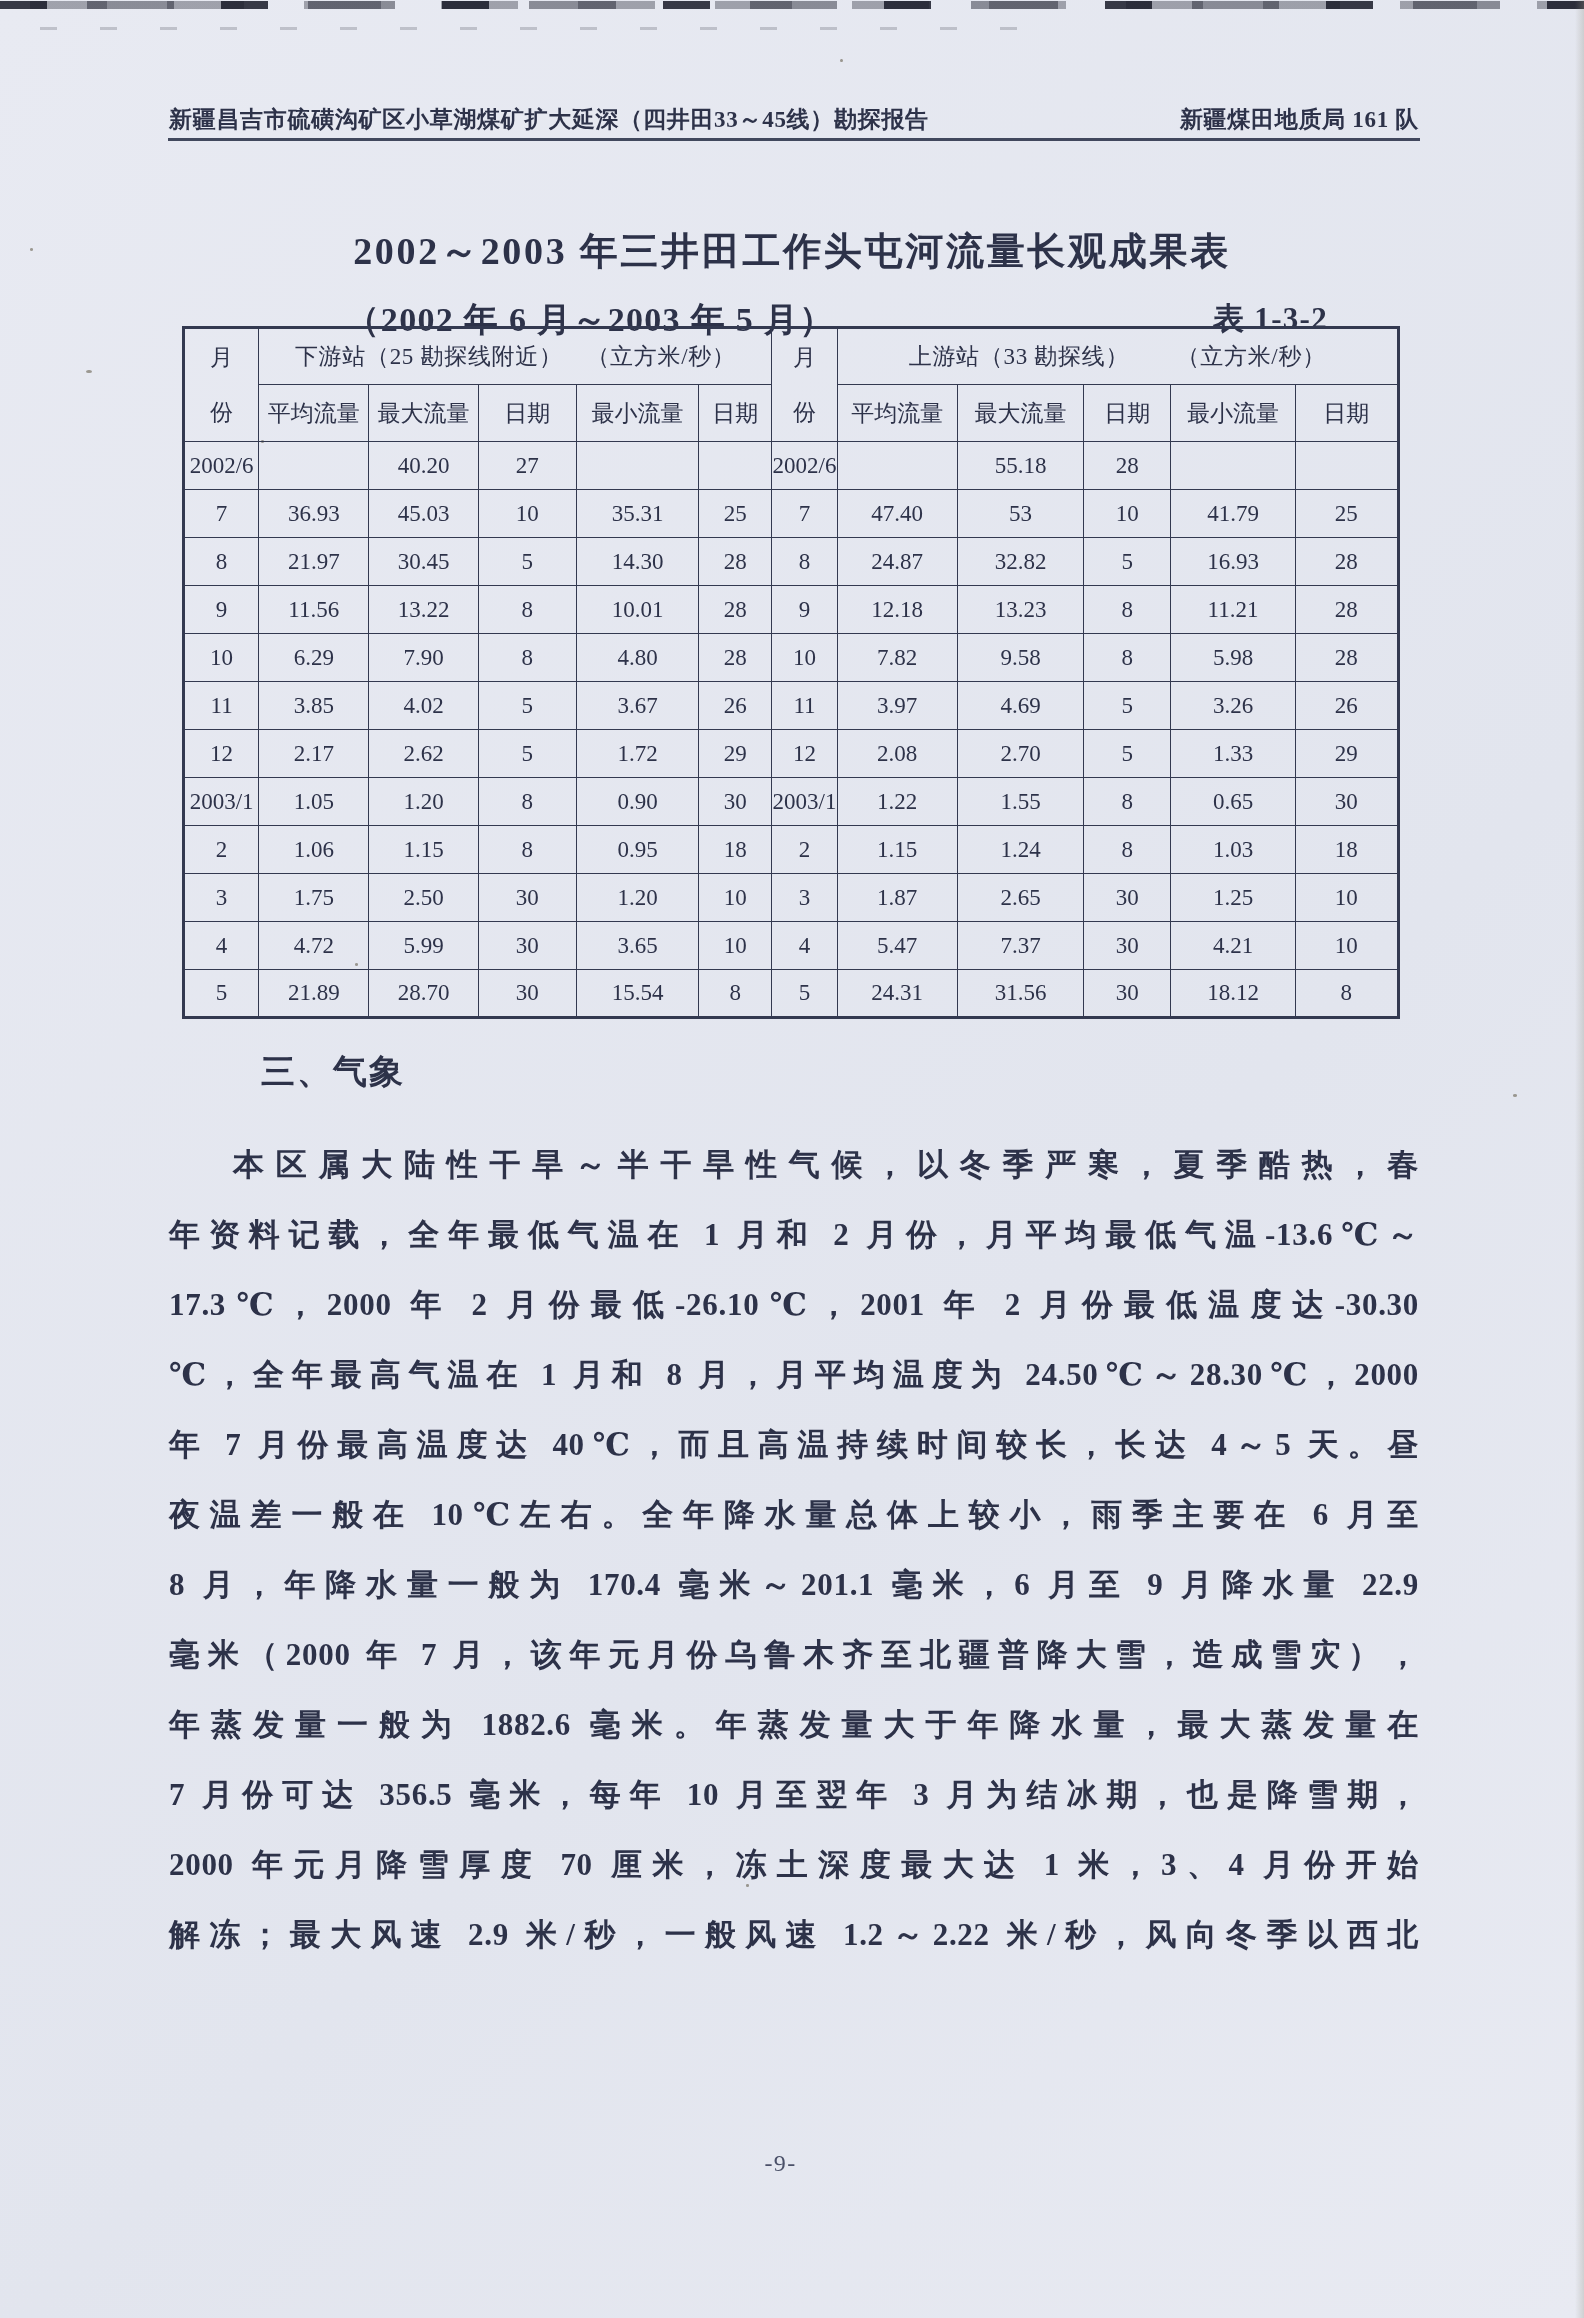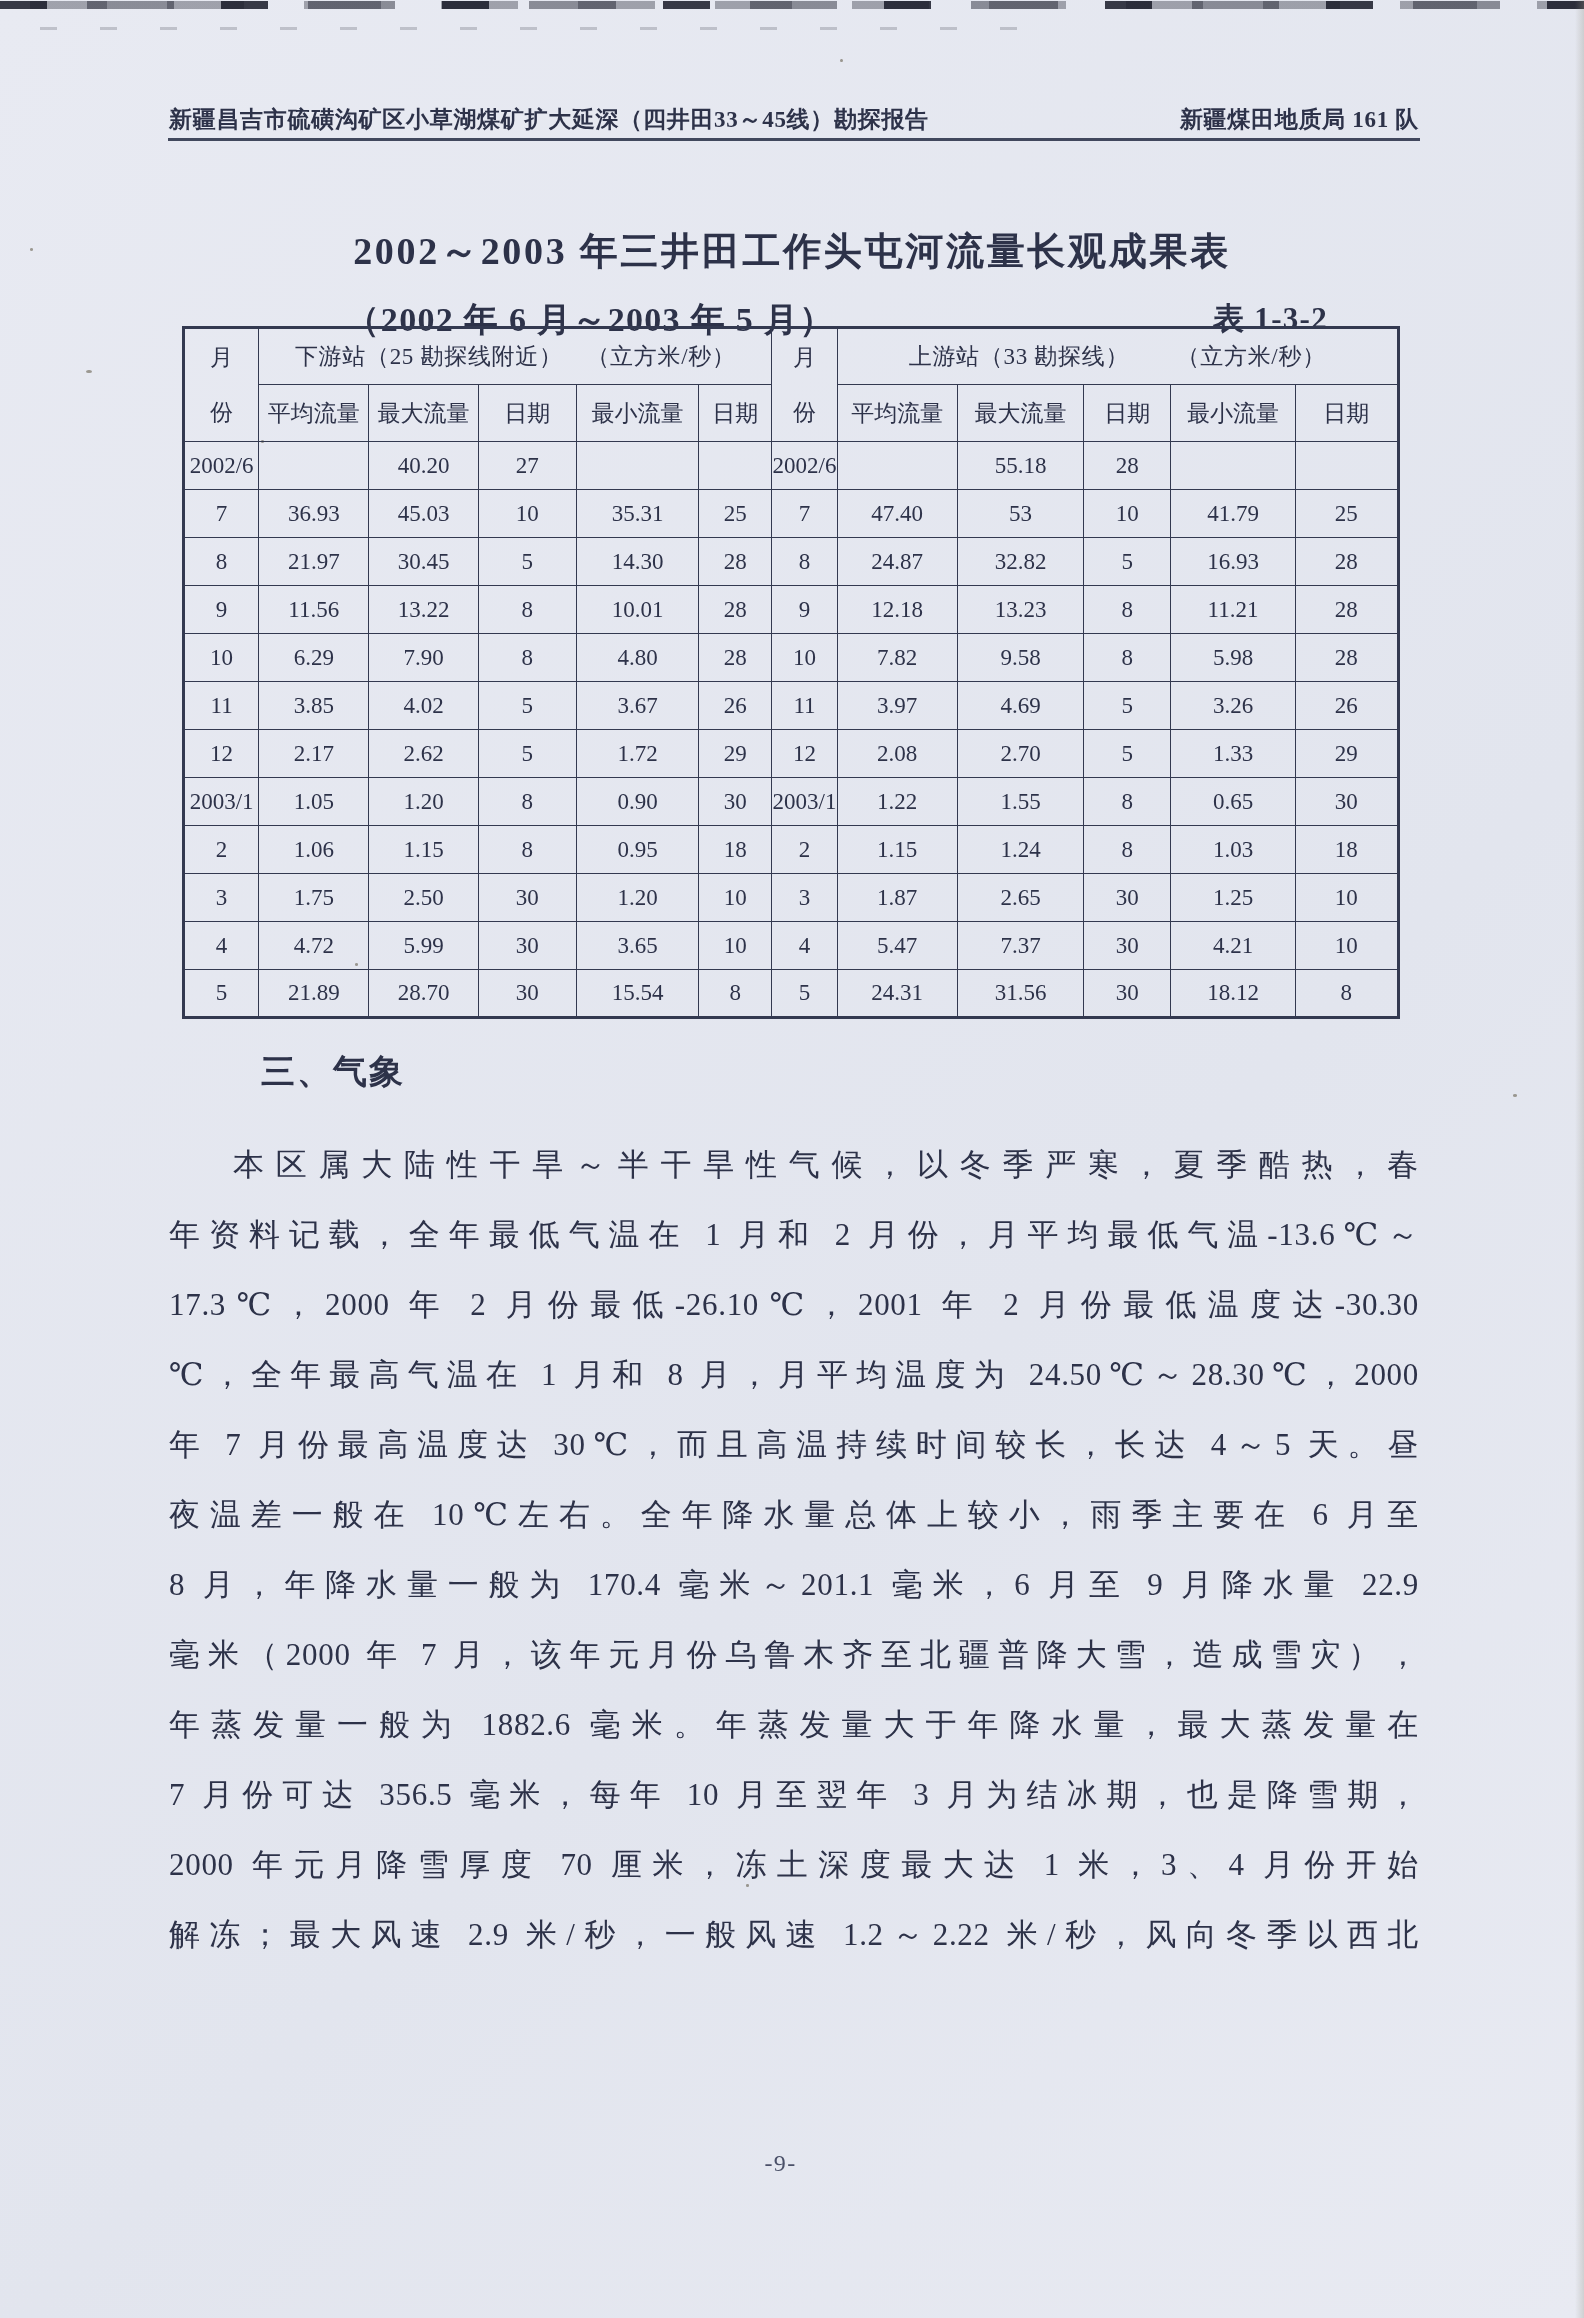--- a/index.html
+++ b/index.html
@@ -68,21 +68,21 @@
   table.flow tbody tr{height:48px;}
   th.sep,td.sep{border-left:5.4px double var(--line);}
   .monthbox{display:flex;flex-direction:column;justify-content:space-around;height:110px;}
   .grouphead{letter-spacing:0.7px;}
   
   .section-heading{
     position:absolute;top:1049px;left:169px;width:1250px;
     font-size:34px;font-weight:bold;letter-spacing:2px;color:var(--ink);
     padding-left:92px;box-sizing:border-box;
   }
-  .para{position:absolute;top:1130px;left:169px;width:1250px;font-size:31px;color:var(--ink);}
+  .para{position:absolute;top:1130px;left:169px;width:1250px;font-size:31px;color:var(--ink);font-weight:bold;}
   .para .bodyline{
     height:70px;line-height:70px;width:100%;
     text-align:justify;text-align-last:justify;letter-spacing:0.7px;white-space:nowrap;
   }
   .para .bodyline.indent{text-indent:64px;}
   
   .footer{
     position:absolute;top:2150px;left:0;width:1561px;text-align:center;
     font-size:24px;color:var(--faded);letter-spacing:1.3px;
   }
@@ -331,21 +331,21 @@
       </tr>
     </tbody>
 </table>
 
 <div class="section-heading">三、气象</div>
 <div class="para">
     <div class="bodyline indent">本区属大陆性干旱～半干旱性气候，以冬季严寒，夏季酷热，春</div>
     <div class="bodyline">年资料记载，全年最低气温在 1 月和 2 月份，月平均最低气温-13.6℃～</div>
     <div class="bodyline">17.3℃，2000 年 2 月份最低-26.10℃，2001 年 2 月份最低温度达-30.30</div>
     <div class="bodyline">℃，全年最高气温在 1 月和 8 月，月平均温度为 24.50℃～28.30℃，2000</div>
-    <div class="bodyline">年 7 月份最高温度达 30℃，而且高温持续时间较长，长达 4～5 天。昼</div>
+    <div class="bodyline">年 7 月份最高温度达 40℃，而且高温持续时间较长，长达 4～5 天。昼</div>
     <div class="bodyline">夜温差一般在 10℃左右。全年降水量总体上较小，雨季主要在 6 月至</div>
     <div class="bodyline">8 月，年降水量一般为 170.4 毫米～201.1 毫米，6 月至 9 月降水量 22.9</div>
     <div class="bodyline">毫米（2000 年 7 月，该年元月份乌鲁木齐至北疆普降大雪，造成雪灾），</div>
     <div class="bodyline">年蒸发量一般为 1882.6 毫米。年蒸发量大于年降水量，最大蒸发量在</div>
     <div class="bodyline">7 月份可达 356.5 毫米，每年 10 月至翌年 3 月为结冰期，也是降雪期，</div>
     <div class="bodyline">2000 年元月降雪厚度 70 厘米，冻土深度最大达 1 米，3、4 月份开始</div>
     <div class="bodyline">解冻；最大风速 2.9 米/秒，一般风速 1.2～2.22 米/秒，风向冬季以西北</div>
   </div>
 
 <div class="footer">-9-</div>

